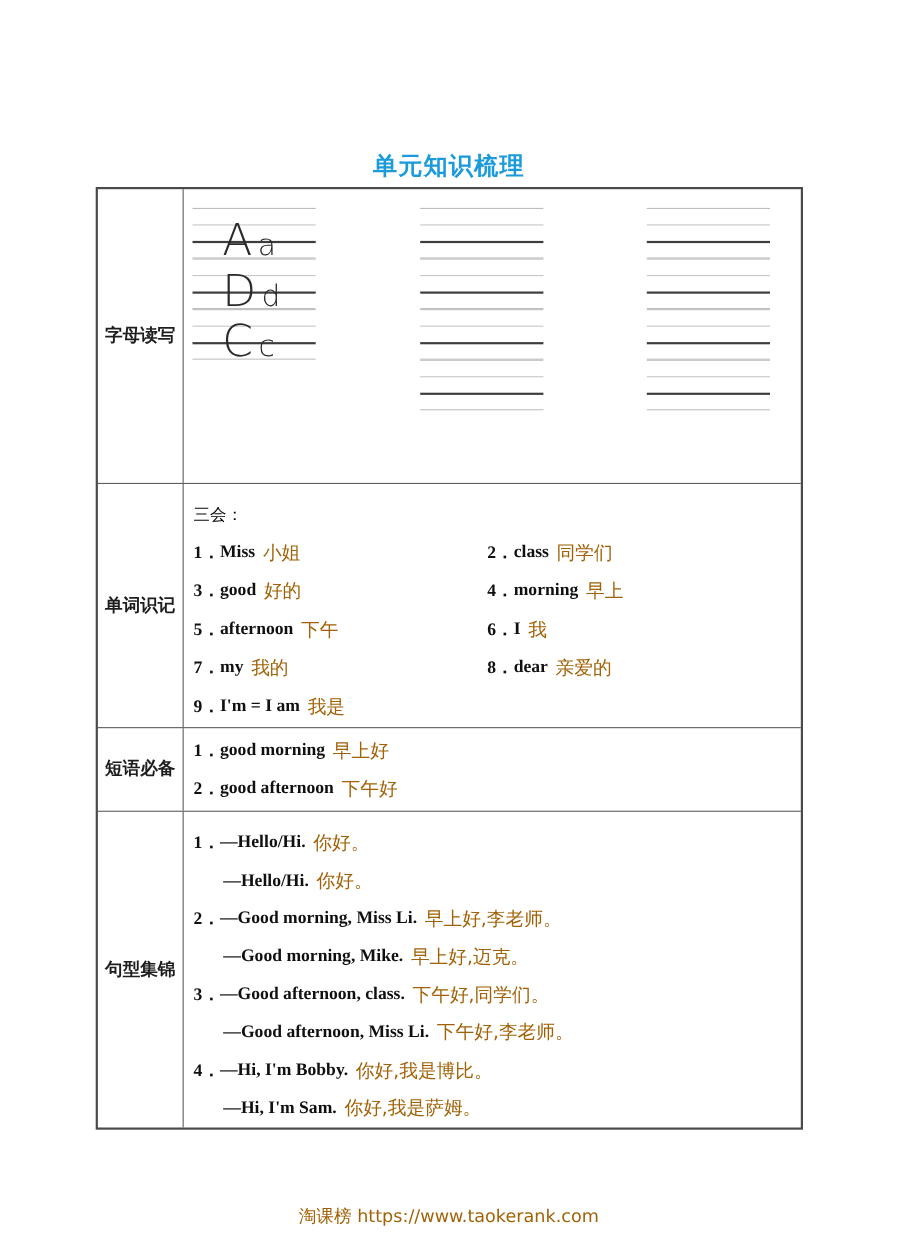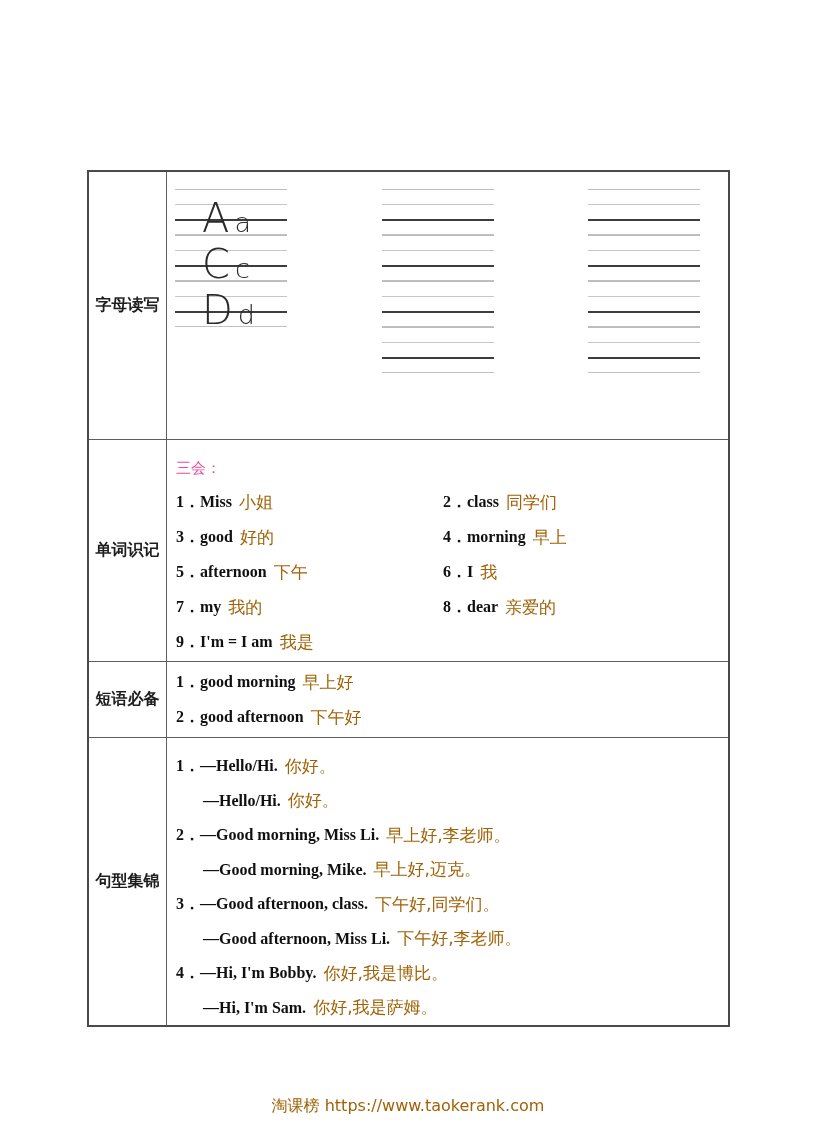--- a/index.html
+++ b/index.html
@@ -60,21 +60,21 @@
     color:#2a2a2a; line-height:0; white-space:nowrap;
   }
   .letter-pair .cap   { font-size:40px; font-weight:200; }
   .letter-pair .small { font-size:27px; font-weight:200; margin-left:5px; }
 
   
   .words-wrap { padding:12px 0 0 9px; }
   .intro-line {
     height:33px; display:flex; align-items:center;
     font-family:"DejaVu Sans","Liberation Sans",sans-serif;
-    font-size:15px; color:#ec4899;
+    font-size:15px; color:#000000;
   }
   .word-grid { display:grid; grid-template-columns:267px 1fr; }
   .word-item { height:35px; display:flex; align-items:center; white-space:nowrap; }
 
   .num { font-weight:bold; font-size:16px; color:#101010; }
   .en  { font-weight:bold; font-size:16px; color:#101010; }
   .zh  {
     font-family:"DejaVu Sans","Liberation Sans",sans-serif;
     font-size:17px; color:#a16207; margin-left:7px;
   }
@@ -93,37 +93,38 @@
     text-align:center;
     font-family:"DejaVu Sans","Liberation Sans",sans-serif;
     font-size:16px; color:#a16207;
   }
 </style>
 </head>
 <body>
 
 <div class="page">
 
+  <div class="doc-title">单元知识梳理</div>
 
   <div class="sheet-table">
 
     <div class="t-row row-letters">
       <div class="label-cell">字母读写</div>
       <div class="content-cell">
         <div class="staves-wrap">
 
           <div class="stave-col">
             <div class="stave-group">
               <span class="letter-pair"><span class="cap">A</span><span class="small">a</span></span>
             </div>
             <div class="stave-group">
+              <span class="letter-pair"><span class="cap">D</span><span class="small">d</span></span>
+            </div>
+            <div class="stave-group">
               <span class="letter-pair"><span class="cap">C</span><span class="small">c</span></span>
-            </div>
-            <div class="stave-group">
-              <span class="letter-pair"><span class="cap">D</span><span class="small">d</span></span>
             </div>
           </div>
 
           <div class="stave-col">
             <div class="stave-group"></div>
             <div class="stave-group"></div>
             <div class="stave-group"></div>
             <div class="stave-group"></div>
           </div>
 

